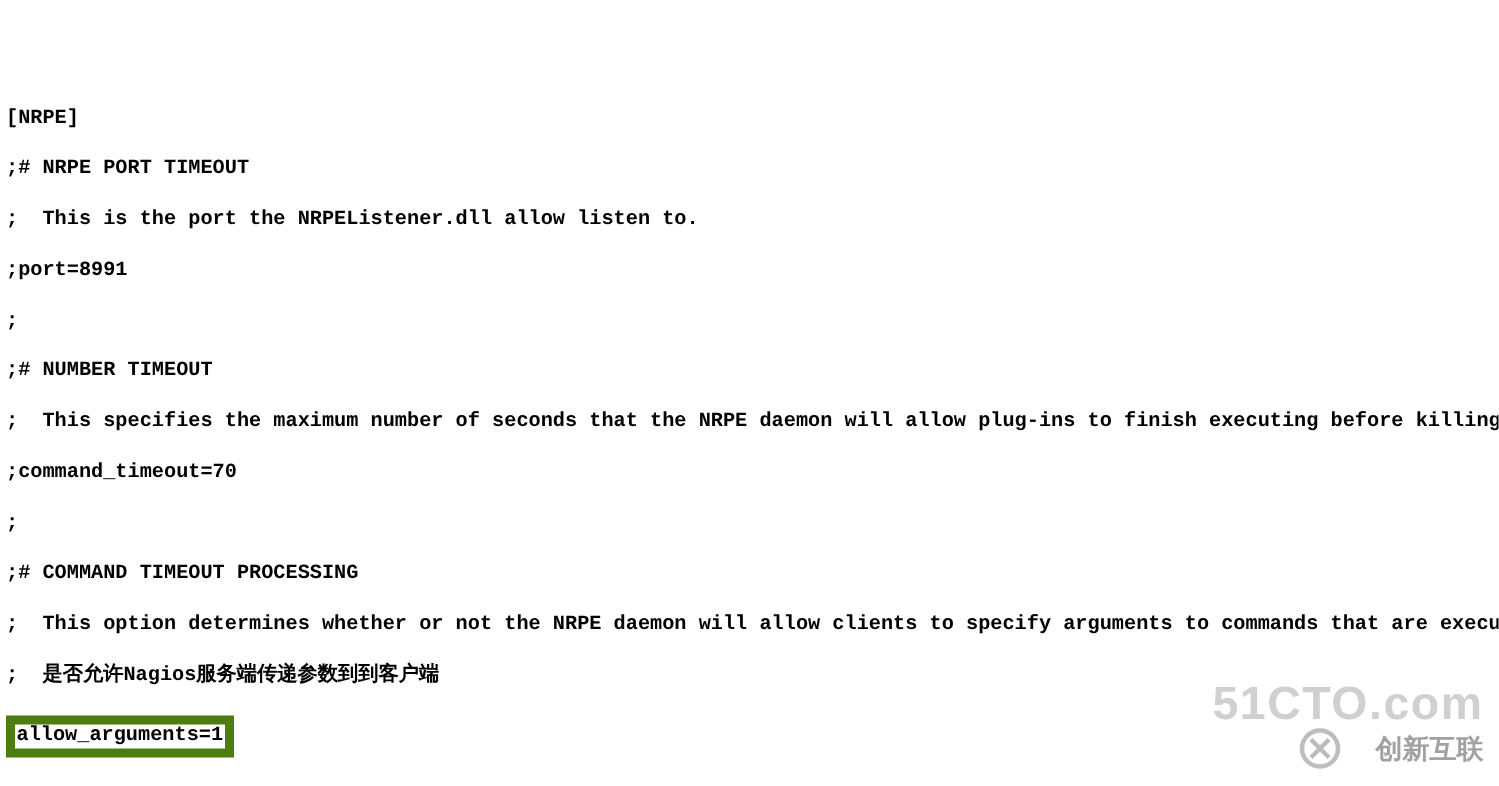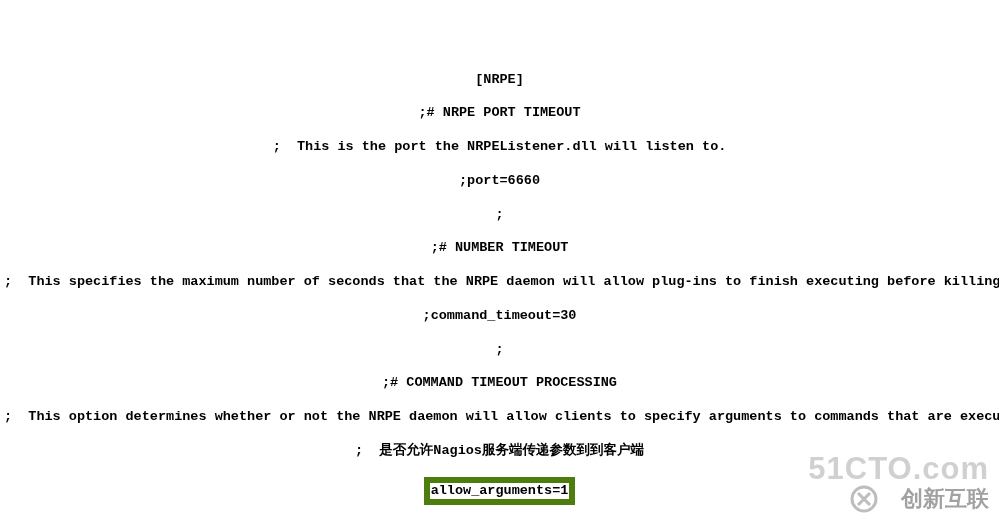--- a/index.html
+++ b/index.html
@@ -11,21 +11,20 @@
       white-space: pre;
       font-weight: bold;
       line-height: 1.25;
       color: #000;
       overflow: hidden;
       width: 999px;
       box-sizing: border-box;
     }
     .line {
       position: relative;
-      text-align: center;
     }
     .box {
       border: 6px solid #4d7c0f;
       padding: 0 1px;
       display: inline-block;
     }
     .wm1 {
       position: absolute;
       right: 10px;
       top: 450px;
@@ -39,39 +38,39 @@
       position: absolute;
       right: 10px;
       top: 484px;
       display: flex;
       align-items: center;
       opacity: 0.55;
     }
     .wm2 svg { width:30px; height:30px; }
     .wm2 .t {
       font-family: "Microsoft YaHei", sans-serif;
-      font-size: 22px;
+      font-size: 18px;
       font-weight: bold;
       color: #555;
       margin-left: 22px;
     }
   </style>
 </head>
 <body>
 
 
 
 <div class="line"><span>[NRPE]</span></div>
 <div class="line"><span>;# NRPE PORT TIMEOUT</span></div>
-<div class="line"><span>;  This is the port the NRPEListener.dll will listen to.</span></div>
-<div class="line"><span>;port=6660</span></div>
+<div class="line"><span>;  This is the port the NRPEListener.dll allow listen to.</span></div>
+<div class="line"><span>;port=8991</span></div>
 <div class="line"><span>;</span></div>
 <div class="line"><span>;# NUMBER TIMEOUT</span></div>
 <div class="line"><span>;  This specifies the maximum number of seconds that the NRPE daemon will allow plug-ins to finish executing before killing t</span></div>
-<div class="line"><span>;command_timeout=30</span></div>
+<div class="line"><span>;command_timeout=70</span></div>
 <div class="line"><span>;</span></div>
 <div class="line"><span>;# COMMAND TIMEOUT PROCESSING</span></div>
 <div class="line"><span>;  This option determines whether or not the NRPE daemon will allow clients to specify arguments to commands that are execute</span></div>
 <div class="line"><span>;  是否允许Nagios服务端传递参数到到客户端</span></div>
 <div class="line"><span class="box">allow_arguments=1</span></div>
 <div class="line"><span>;</span></div>
 
 
 
 

